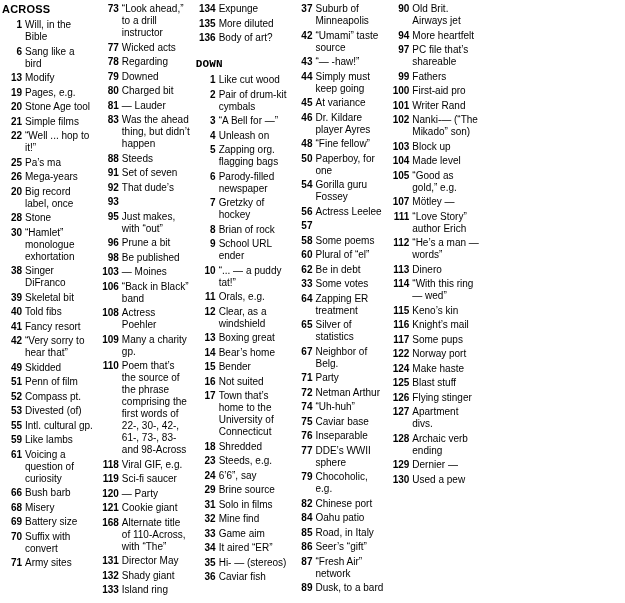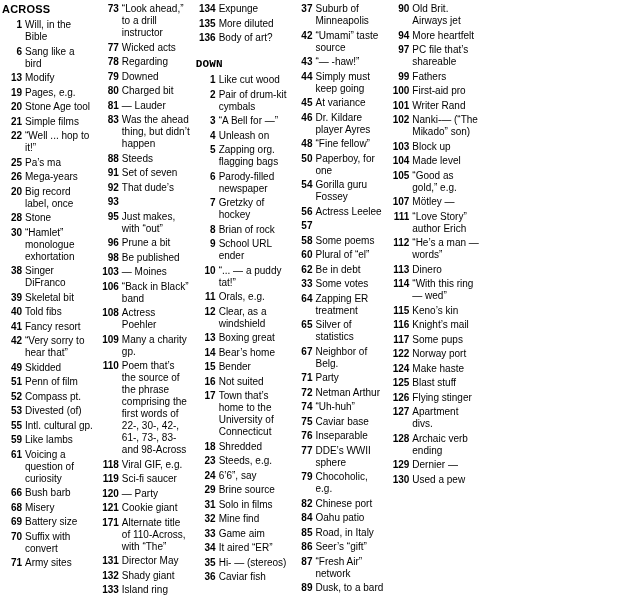--- a/index.html
+++ b/index.html
@@ -261,21 +261,21 @@
     </div>
     <div class="clue">
       <span class="num">120</span>
       <span class="txt">— Party</span>
     </div>
     <div class="clue">
       <span class="num">121</span>
       <span class="txt">Cookie giant</span>
     </div>
     <div class="clue">
-      <span class="num">171</span>
+      <span class="num">168</span>
       <span class="txt">Alternate title of 110-Across, with “The”</span>
     </div>
     <div class="clue">
       <span class="num">131</span>
       <span class="txt">Director May</span>
     </div>
     <div class="clue">
       <span class="num">132</span>
       <span class="txt">Shady giant</span>
     </div>

